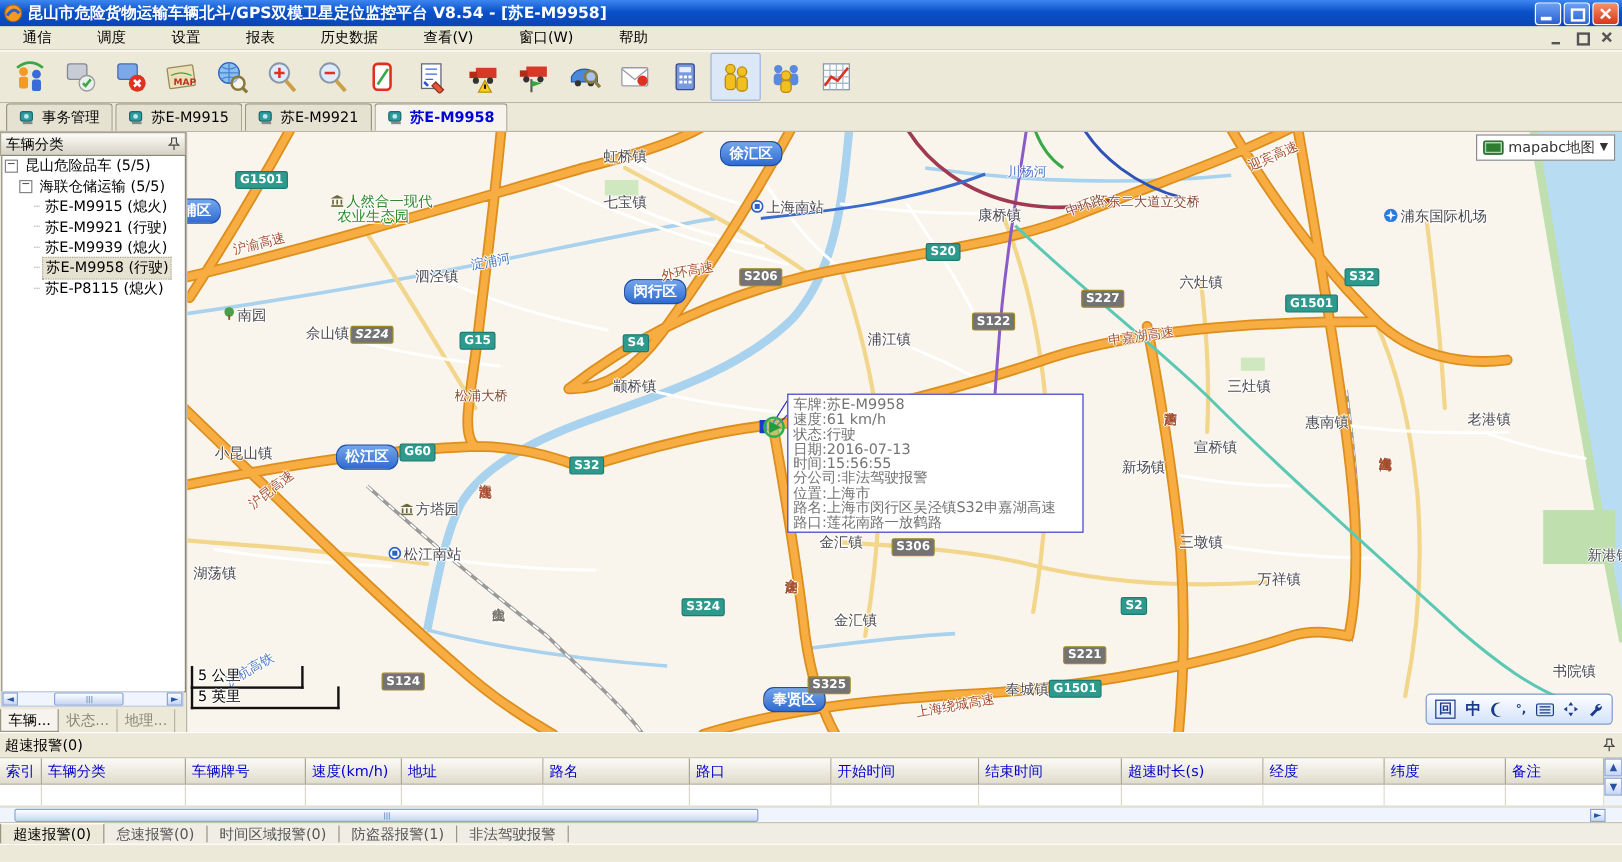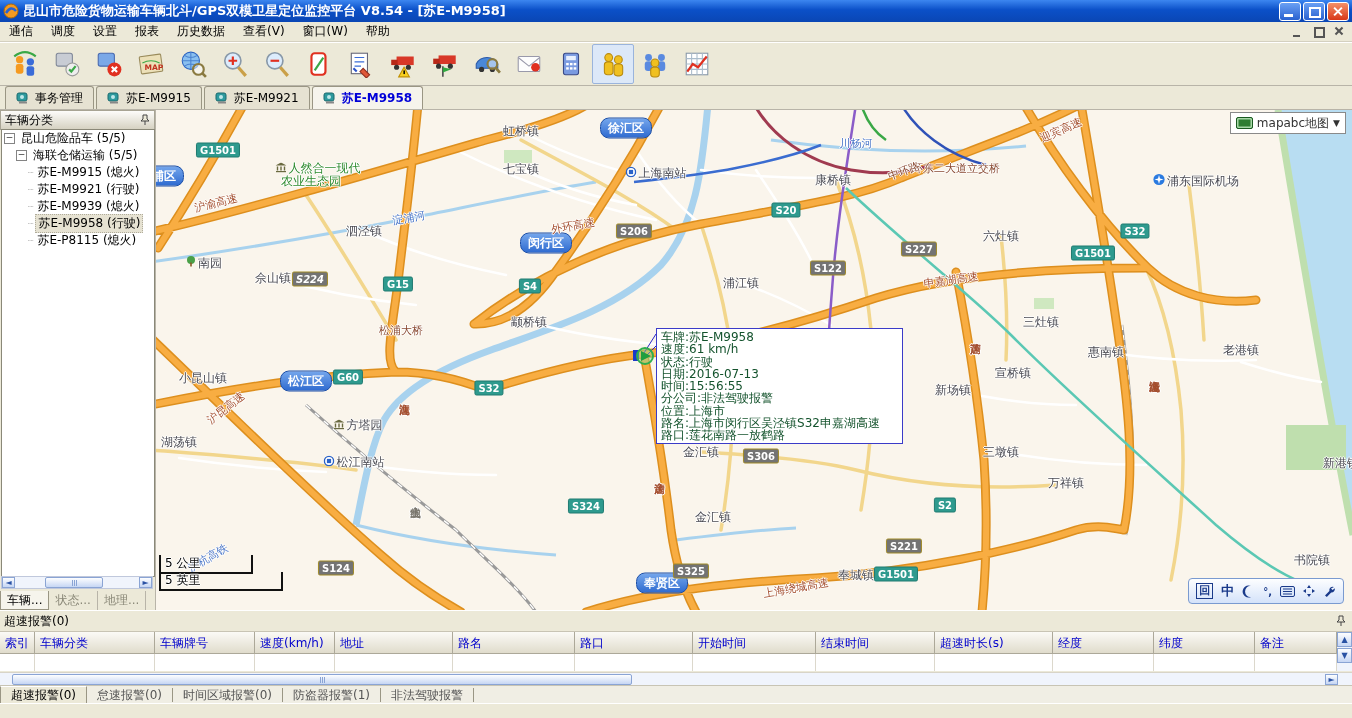--- a/index.html
+++ b/index.html
@@ -14,21 +14,21 @@
   .win-btn{width:20px;height:17px;border:1px solid #fff;border-radius:3px;margin-right:2px;
     background:linear-gradient(#6aa0f4,#2a62d0);position:relative;flex:0 0 auto}
   .win-btn.close{background:linear-gradient(#f49068,#d83818);margin-right:3px}
   .wb-min::after{content:"";position:absolute;left:4px;bottom:3px;width:9px;height:3px;background:#fff}
   .wb-res::after{content:"";position:absolute;left:5px;top:4px;width:8px;height:7px;border:2px solid #fff}
   .wb-cls::before,.wb-cls::after{content:"";position:absolute;left:9px;top:3px;width:2px;height:11px;background:#fff}
   .wb-cls::before{transform:rotate(45deg)}.wb-cls::after{transform:rotate(-45deg)}
   
   .menubar{position:absolute;left:0;top:22px;width:1352px;height:20px;display:flex;align-items:center;
     background:#ece9d8;border-bottom:1px solid #d4d0c0;box-sizing:border-box}
-  .menu-item{padding:2px 9px;cursor:default}
+  .menu-item{padding:2px 19px;cursor:default}
   .menubar .spacer{flex:1}
   .mdi-btn{width:16px;height:14px;margin-right:3px;position:relative;background:#ece9d8;border:1px solid #ece9d8}
   .mb-min::after{content:"";position:absolute;left:3px;bottom:2px;width:7px;height:2px;background:#555}
   .mb-res::after{content:"";position:absolute;left:3px;top:2px;width:7px;height:7px;border:2px solid #555}
   .mb-cls::before,.mb-cls::after{content:"";position:absolute;left:6px;top:1px;width:2px;height:10px;background:#555}
   .mb-cls::before{transform:rotate(45deg)}.mb-cls::after{transform:rotate(-45deg)}
   
   .toolbar{position:absolute;left:0;top:42px;width:1352px;height:44px;background:#ece9d8;
     border-top:1px solid #fff;border-bottom:1px solid #b8b4a8;display:flex;align-items:center;
     padding-left:4px;box-sizing:border-box}
@@ -79,21 +79,21 @@
   .shield{position:absolute;transform:translate(-50%,-50%);font-size:10px;font-weight:bold;color:#fff;
     padding:0 3px;border-radius:2px;line-height:13px;white-space:nowrap}
   .shield.t{background:#2e9a8e;border:1px solid #1f7a70}
   .shield.y{background:#737373;border:1px solid #a08a28}
   .roadname{position:absolute;transform:translate(-50%,-50%);font-size:11px;color:#a34d2d;white-space:nowrap;
     text-shadow:1px 0 0 #fff,-1px 0 0 #fff,0 1px 0 #fff,0 -1px 0 #fff}
   .roadname.blue{color:#4a76c8}.roadname.gray{color:#77736a}.roadname.brown{color:#8a4a32}
   .roadname.vert{writing-mode:vertical-rl}
   .popup{position:absolute;left:500px;top:218px;width:247px;height:116px;background:#fff;
     border:1px solid #3b3bc8;padding:2px 4px;box-sizing:border-box;z-index:5}
-  .popup div{color:#14532d;font-size:12px;line-height:12.3px;white-space:nowrap;overflow:hidden}
+  .popup div{color:#737373;font-size:12px;line-height:12.3px;white-space:nowrap;overflow:hidden}
   .mapabc{position:absolute;top:2px;right:6px;background:#fff;border:1px solid #8a8a8a;height:20px;
     display:flex;align-items:center;gap:4px;padding:0 5px;font-size:12px;color:#333;z-index:6}
   .mapabc .chip{width:15px;height:10px;background:#2e7d32;border-radius:2px;border:1px solid #1a5a20;
     box-shadow:inset 0 0 0 1.5px #a8d8a8}
   .mapabc .arr{font-size:9px;color:#333}
   .scale{position:absolute;left:3px;top:445px;color:#000;font-size:12px;z-index:4;
     text-shadow:1px 0 0 #fff,-1px 0 0 #fff,0 1px 0 #fff,0 -1px 0 #fff}
   .scale .km{border-left:2px solid #111;border-bottom:2px solid #111;border-right:2px solid #111;
     width:86px;padding:0 0 0 4px}
   .scale .mi{border-left:2px solid #111;border-bottom:2px solid #111;border-right:2px solid #111;
@@ -570,21 +570,21 @@
       <div class="town" style="left: 48px; top: 153px;">
         <span><svg width="10" height="12" viewBox="0 0 10 12">
             <circle cx="5" cy="4.5" r="4" fill="#4aa048"></circle>
             <rect x="4.2" y="7" width="1.6" height="4" fill="#8a5a28"></rect>
           </svg></span>
         <span>南园</span>
       </div>
       <div class="town" style="left: 47px; top: 268px;">
         <span>小昆山镇</span>
       </div>
-      <div class="town" style="left: 23px; top: 332px;">
+      <div class="town" style="left: 23px; top: 368px;">
         <span>湖荡镇</span>
       </div>
       <div class="town" style="left: 198px; top: 352px;">
         <span><svg width="11" height="11" viewBox="0 0 11 11">
             <circle cx="5.5" cy="5.5" r="4.6" fill="#fff" stroke="#2a62c8" stroke-width="1.4"></circle>
             <rect x="3.4" y="3.4" width="4.2" height="4.2" fill="#2a62c8"></rect>
           </svg></span>
         <span>松江南站</span>
       </div>
       <div class="town" style="left: 373px; top: 212px;">

